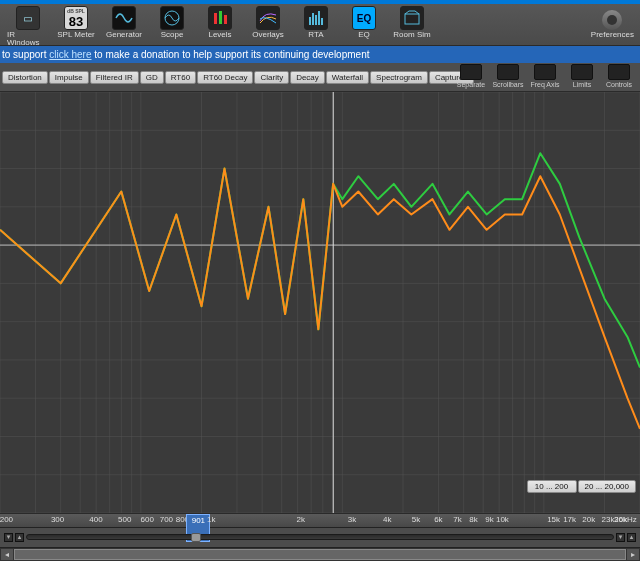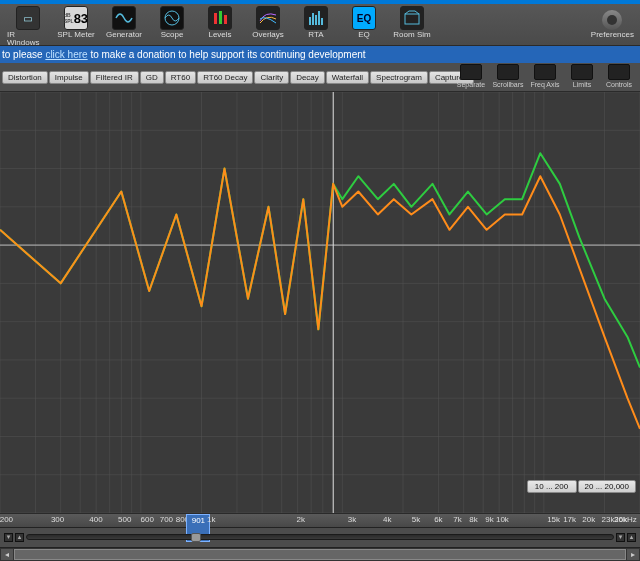--- a/index.html
+++ b/index.html
@@ -28,21 +28,21 @@
     width: 42px;
   }
   .tool-icon {
     width: 24px; height: 24px;
     background: #333; border: 1px solid #222;
     border-radius: 3px;
     display:flex;align-items:center;justify-content:center;
     color:#aef; font-size:10px;
   }
   .tool-label { font-size: 8px; color: #ddd; margin-top: 1px; line-height:8px; }
-  .spl .tool-icon { background:#d8d8d8; color:#111; flex-direction:row; font-weight:bold;}
+  .spl .tool-icon { background:#d8d8d8; color:#111; flex-direction:column; font-weight:bold;}
   .spl .tool-icon .tiny{font-size:5px;color:#444;}
   .spl .tool-icon .big{font-size:13px;color:#000;}
   .prefs {
     position:absolute; right:6px; top:6px; text-align:center;
   }
   .prefs-icon{width:20px;height:20px;background:linear-gradient(#888,#555);border-radius:50%;margin:0 auto 1px; position:relative;}
   .prefs-icon:after{content:"";position:absolute;inset:5px;background:#333;border-radius:50%;}
   .banner {
     height: 17px; background: #2566b8;
     color: #fff; font-size: 10px; line-height: 17px;
@@ -195,21 +195,21 @@
       </div>
     <div class="tool-label">Room Sim</div>
   </div>
   <div class="prefs">
     <div class="prefs-icon"></div>
     <div class="tool-label">Preferences</div>
   </div>
 </div>
 
 <div class="banner">
-  <span>to please </span><a href="#">click here</a><span> to make a donation to help support its continuing development</span>
+  <span>to support </span><a href="#">click here</a><span> to make a donation to help support its continuing development</span>
 </div>
 
 <div class="subbar">
   <div class="tabs" id="tabs">
       <div class="tab">Distortion</div>
       <div class="tab">Impulse</div>
       <div class="tab">Filtered IR</div>
       <div class="tab">GD</div>
       <div class="tab">RT60</div>
       <div class="tab">RT60 Decay</div>

